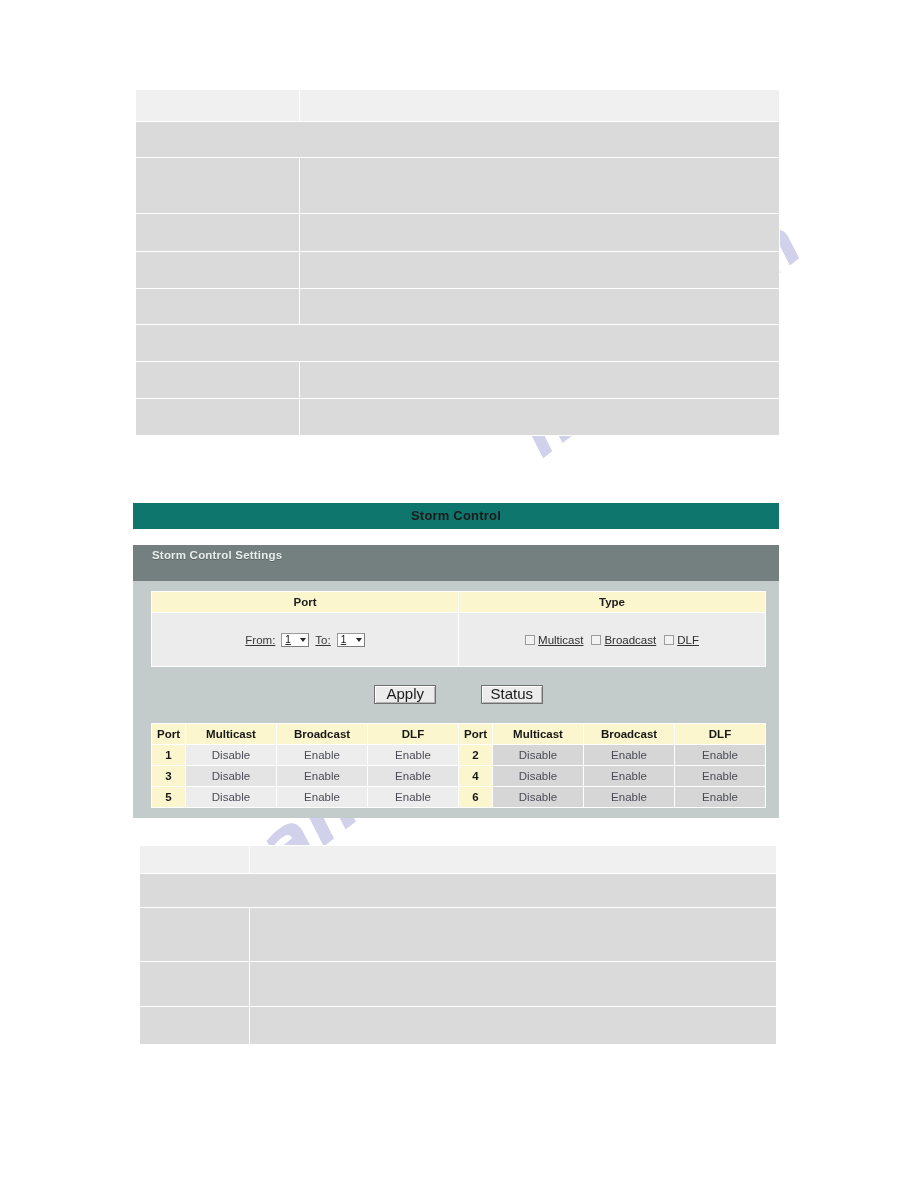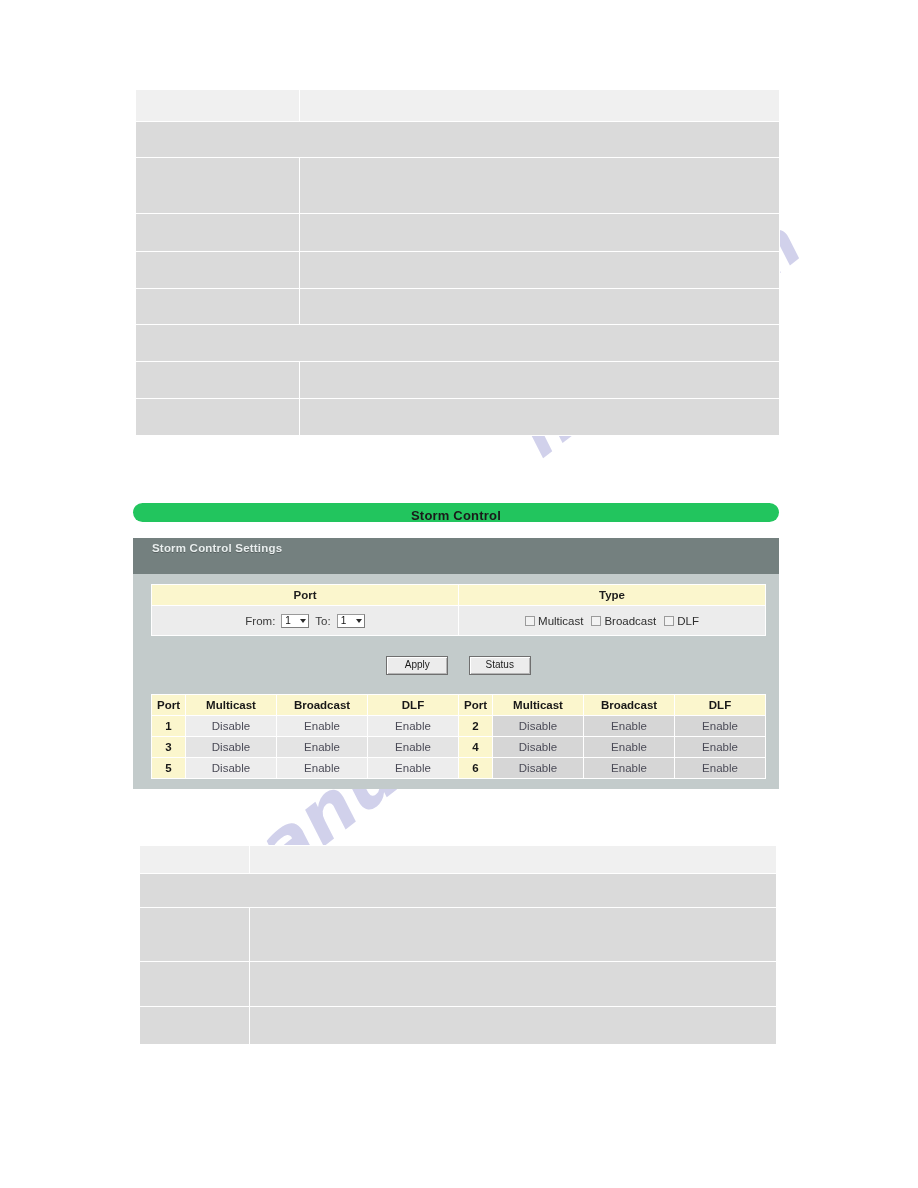--- a/index.html
+++ b/index.html
@@ -43,29 +43,28 @@
 
   
   #storm-control-figure {
     position: absolute;
     left: 133px;
     top: 503px;
     width: 646px;
   }
 
   .sc-titlebar {
-    height: 19px;
+    height: 26px;
     line-height: 26px;
-    background: #22c55e;
+    background: #0f766e;
     color: #1a1a1a;
     font-size: 13px;
     font-weight: bold;
     text-align: center;
     letter-spacing: .2px;
-    border-radius: 12px;
   }
 
   .sc-gap {
     height: 16px;
     background: #ffffff;
   }
 
   .sc-panel {
     background: #c3cbcb;
     padding: 0 0 10px 0;
@@ -108,21 +107,21 @@
     color: #1d1d1d;
     font-weight: bold;
     height: 20px;
     font-size: 11.5px;
   }
   table.sc-table td {
     background: #ececec;
     height: 21px;
   }
 
-  .settings-row-cell { padding: 4px 8px !important; }
+  .settings-row-cell { padding: 16px 8px !important; text-decoration: underline; }
 
   .from-to {
     display: flex;
     align-items: center;
     justify-content: center;
     gap: 6px;
     color: #3a3a3a;
     font-size: 11.5px;
   }
 
@@ -174,25 +173,25 @@
   }
 
   .sc-buttons {
     text-align: center;
     padding: 18px 0 9px 0;
   }
   .btn {
     display: inline-block;
     min-width: 44px;
     padding: 1px 8px 2px 8px;
-    margin: 0 8px;
+    margin: 0 20px;
     background: #ececec;
     border: 1px solid #6f6f6f;
     box-shadow: inset 1px 1px 0 #ffffff, inset -1px -1px 0 #b5b5b5;
-    font-size: 10px;
+    font-size: 15px;
     color: #1a1a1a;
     line-height: 14px;
     text-align: center;
   }
 
   
   table.status-table {
     border-collapse: collapse;
     table-layout: fixed;
     width: 100%;

